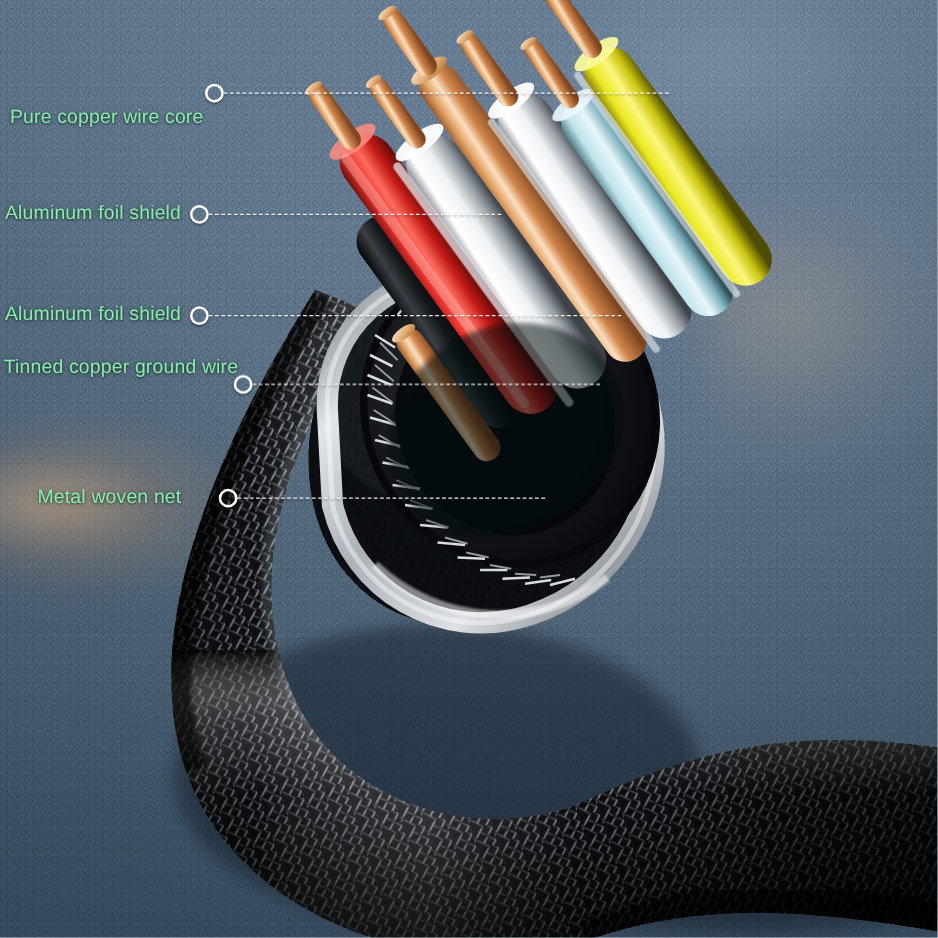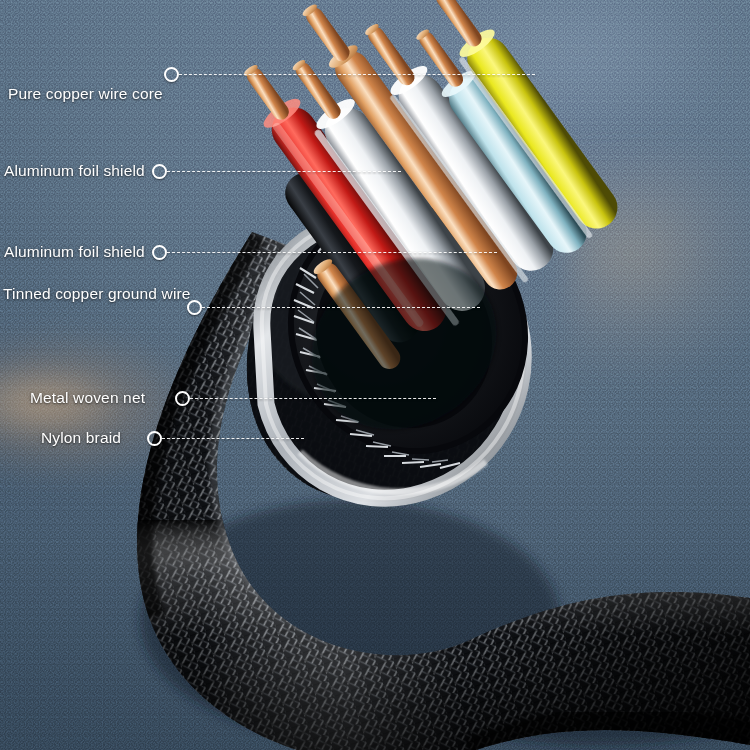--- a/index.html
+++ b/index.html
@@ -46,21 +46,21 @@
   .glow-top{position:absolute;left:420px;top:-40px;width:320px;height:180px;
     background:radial-gradient(ellipse at center, rgba(190,210,230,.18) 0%, rgba(190,210,230,0) 70%);
     filter:blur(20px);}
 
   
   .cable-wrap{position:absolute;inset:0;}
 
   
   .callout{position:absolute;display:flex;align-items:center;white-space:nowrap;}
   .callout .lbl{
-    color:#ffffff;font-size:15.5px;letter-spacing:.15px;
+    color:#86efac;font-size:15.5px;letter-spacing:.15px;
     text-shadow:0 1px 2px rgba(0,0,0,.55), 0 0 4px rgba(0,0,0,.35);
   }
   .dot{
     width:11px;height:11px;border-radius:50%;
     border:2.5px solid #ffffff;background:transparent;
     box-shadow:0 1px 2px rgba(0,0,0,.5);
     flex:0 0 auto;
   }
   .dash{
     height:0;border-top:1.6px dashed rgba(255,255,255,.92);
@@ -420,20 +420,14 @@
     <span class="dash" style="width:278px;"></span>
   </div>
 
   <div class="callout" style="left:30px;top:360px;margin-top:29px;">
     <span class="lbl">Metal woven net</span>
     <span class="gap" style="width:30px;"></span>
     <span class="dot"></span>
     <span class="dash" style="width:246px;"></span>
   </div>
 
-  <div class="callout" style="left:41px;top:429px;">
-    <span class="lbl">Nylon braid</span>
-    <span class="gap" style="width:26px;"></span>
-    <span class="dot"></span>
-    <span class="dash" style="width:142px;"></span>
-  </div>
 
 </div>
 
 </body></html>

